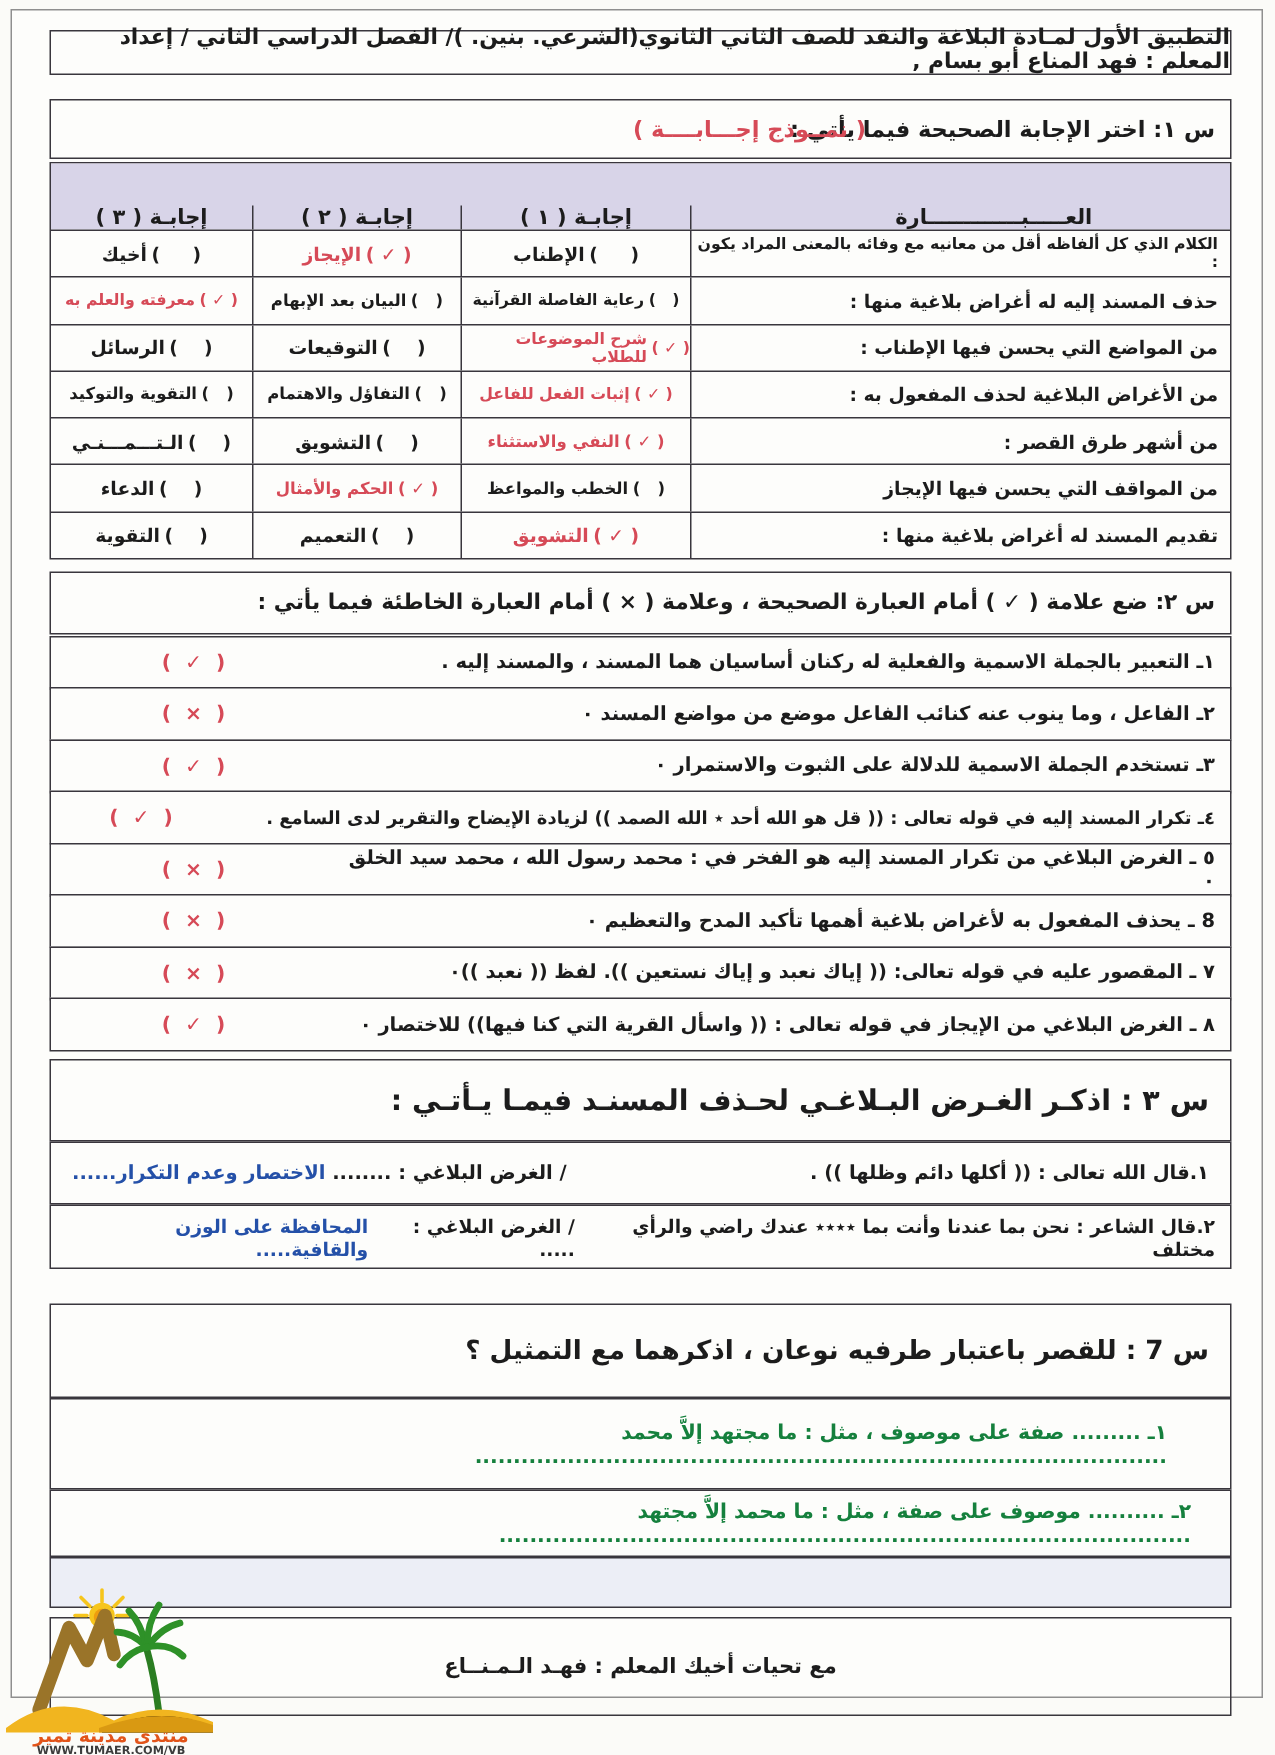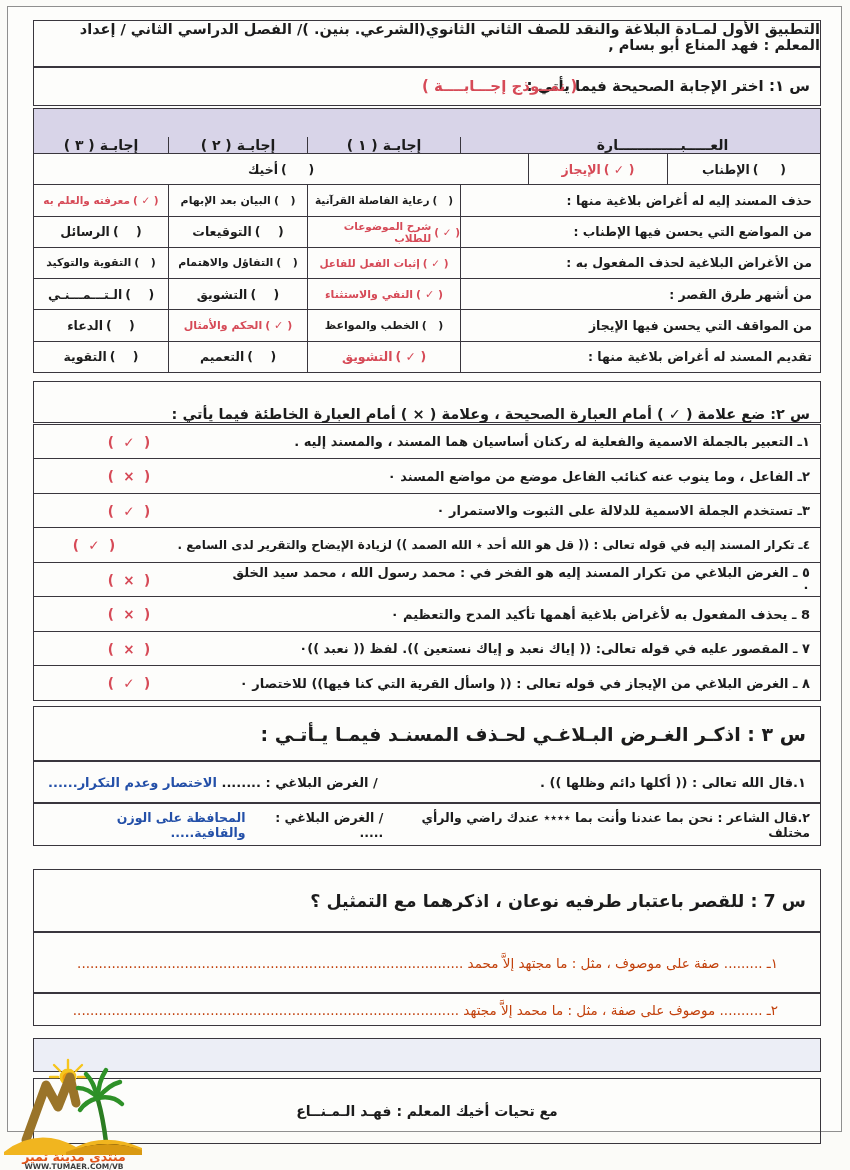--- a/index.html
+++ b/index.html
@@ -15,21 +15,21 @@
     border: 1px solid #8f8f8f; background: #fdfdfb;
   }
   .box {
     position: absolute; right: 29px; width: 788px;
     border: 1.5px solid #39363d; background: transparent;
   }
   .red { color: #d64a57; }
   .blue { color: #2450a8; }
 
   
-  .title-box { top: 20px; height: 48px; display:flex; align-items:flex-start; justify-content:center; }
+  .title-box { top: 20px; height: 30px; display:flex; align-items:flex-end; justify-content:center; }
   .title-box span { font-weight: bold; font-size: 14.5px; }
 
   
   .q1-box { top: 66px; height: 40px; display:flex; align-items:center; }
   .q1-label { font-weight:bold; font-size:15px; padding-right:10px; }
   .q1-badge { position:absolute; left:388px; font-weight:bold; font-size:15px; letter-spacing:1px; }
 
   
   .tbl { top:108px; height:265px; display:flex; flex-direction:column; }
   .trow { display:flex; flex:1; border-top:1.5px solid #39363d; }
@@ -42,42 +42,42 @@
   .c-a3 { flex:1; }
   .c-ans { justify-content:center; gap:3px; font-weight:bold; font-size:12.5px; }
   .hdr .cell { justify-content:center; font-weight:bold; font-size:14px;margin-top:28px; }
   .hdr .c-st { text-align:center; padding-right:0;padding-left:44px; }
   .correct { color:#d64a57; }
   .sm { font-size:11px; }
   .xs { font-size:10.5px; }
   .mk { white-space:pre; }
 
   
-  .q2-head { top:381px; height:42px; display:flex; align-items:flex-end; }
+  .q2-head { top:381px; height:42px; display:flex; align-items:center; }
   .q2-head span { font-weight:bold; font-size:14.5px; padding-right:10px; }
   .q2-items { top:424px; height:277px; border:none; display:flex; flex-direction:column; }
   .q2row { flex:1; border:1.5px solid #39363d; margin-top:-1.5px; display:flex; align-items:center; background:#fdfdfb; }
   .q2row:first-child { margin-top:0; }
   .q2row .txt { flex:1; font-weight:bold; font-size:13px; padding-right:10px; text-align:right; }
   .q2row .mark-zone { width:190px; display:flex; justify-content:center; font-weight:bold; font-size:13.5px; color:#d64a57; white-space:pre; }
   .q2row.long .txt { font-size:12px; }
   .q2row.long .mark-zone { width:120px; }
 
   
   .q3-head { top:706px; height:55px; display:flex; align-items:center; }
   .q3-head span { font-weight:bold; font-size:19px; padding-right:14px; }
   .q3-item1 { top:761px; height:42px; display:flex; align-items:center; justify-content:space-between; padding:0 14px; font-weight:bold; font-size:13px; }
   .q3-item2 { top:803px; height:43px; display:flex; align-items:center; padding:0 10px; font-weight:bold; font-size:12.5px; gap:6px; }
 
   
   .q4-head { top:869px; height:63px; display:flex; align-items:center; }
   .q4-head span { font-weight:bold; font-size:17.5px; padding-right:14px; }
   .q4-item1 { top:932px; height:61px; display:flex; align-items:center; padding-right:42px; }
-  .q4-item2 { top:993px; height:33px; display:flex; align-items:center; padding-right:42px; }
-  .q4-ans { font-weight:normal; font-size:13.5px; color:#c2410c; }
+  .q4-item2 { top:993px; height:45px; display:flex; align-items:center; padding-right:26px; }
+  .q4-ans { font-weight:bold; font-size:13.5px; color:#15803d; }
   .spacer-row { top:1038px; height:34px; background:#eceef6; }
 
   
   .footer-box { top:1078px; height:66px; display:flex; align-items:center; justify-content:center; }
   .footer-box span { font-weight:bold; font-size:14px; }
 
   
   .logo { position:absolute; left:2px; bottom:0px; width:142px; height:114px; direction:ltr; }
 </style>
 </head>
@@ -96,20 +96,21 @@
 
 <div class="box tbl">
   <div class="trow hdr">
     <div class="cell c-st">العـــــبـــــــــــــارة</div>
     <div class="cell c-a1">إجابـة ( ١ )</div>
     <div class="cell c-a2">إجابـة ( ٢ )</div>
     <div class="cell c-a3">إجابـة ( ٣ )</div>
   </div>
 
   <div class="trow">
+    <div class="cell c-st xs">الكلام الذي كل ألفاظه أقل من معانيه مع وفائه بالمعنى المراد يكون :</div>
     <div class="cell c-a1 c-ans">
         <span class="mk">(&nbsp;&nbsp;&nbsp;&nbsp;&nbsp;)</span>
         <span>الإطناب</span>
       </div>
     <div class="cell c-a2 c-ans correct">
         <span class="mk">(&nbsp;✓&nbsp;)</span>
         <span>الإيجاز</span>
       </div>
     <div class="cell c-a3 c-ans">
         <span class="mk">(&nbsp;&nbsp;&nbsp;&nbsp;&nbsp;)</span>

